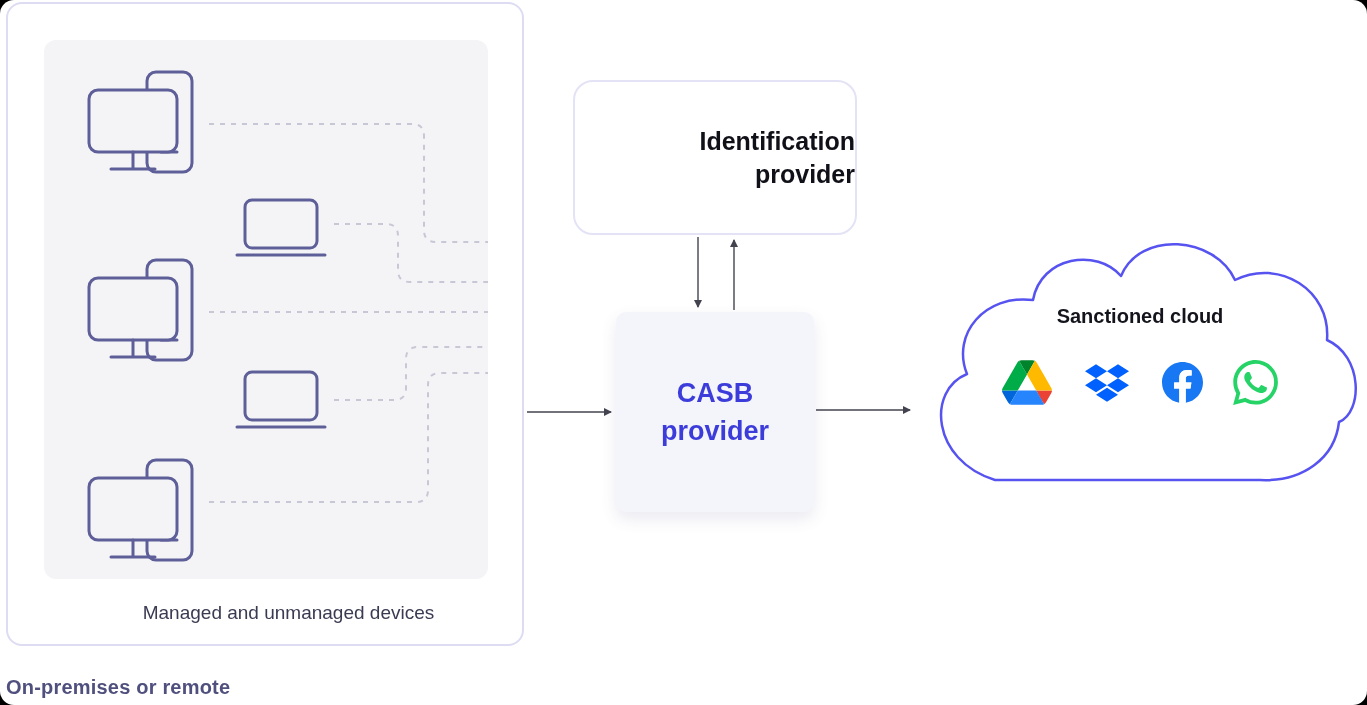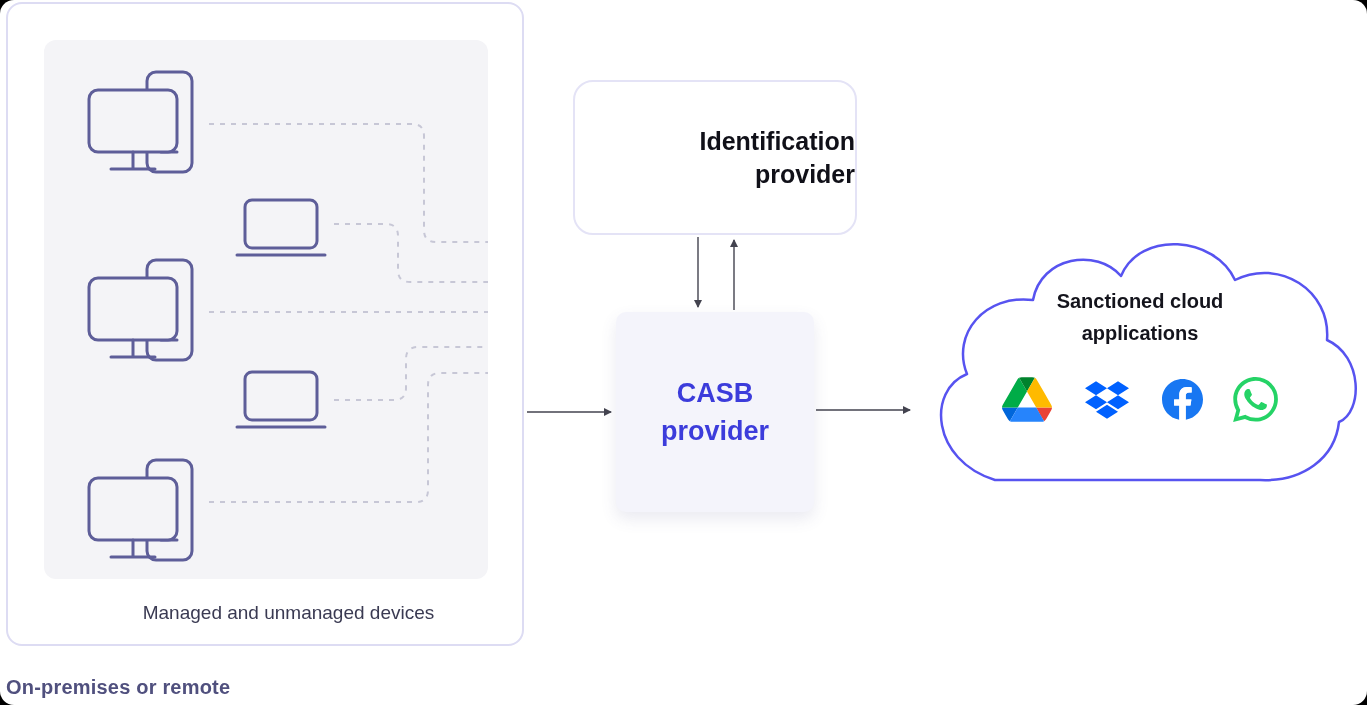--- a/index.html
+++ b/index.html
@@ -35,21 +35,21 @@
   
   .casb-box{
     position:absolute;left:616px;top:312px;width:198px;height:200px;
     background:#f4f4fb;border-radius:10px;
     box-shadow:0 7px 16px rgba(80,80,140,.12);
     display:flex;flex-direction:column;justify-content:center;text-align:center;
     font-size:27px;font-weight:700;color:#3c3cdb;line-height:38px;align-items:center;
   }
   
   .cloud-svg{position:absolute;left:915px;top:230px;}
-  .cloud-content{position:absolute;left:955px;top:285px;width:370px;text-align:center;}
+  .cloud-content{position:absolute;left:955px;top:300px;width:370px;text-align:center;}
   .cloud-title{font-size:20px;font-weight:700;color:#14141c;line-height:32px;}
   .cloud-apps{margin-top:28px;display:flex;justify-content:center;align-items:center;gap:30px;}
   .cloud-apps .app{display:inline-flex;align-items:center;}
   
   .connectors{position:absolute;left:0;top:0;pointer-events:none;}
   .conn{stroke:#43434f;stroke-width:1.4;fill:none;}
   
   .dev{stroke:#5e5e99;stroke-width:3;fill:#f4f4f7;stroke-linejoin:round;}
   .devline{stroke:#5e5e99;stroke-width:3;stroke-linecap:round;fill:none;}
   .dash{stroke:#c7c7d6;stroke-width:2;fill:none;stroke-dasharray:5 6;}
@@ -124,21 +124,20 @@
              C448 182 448 126 412 110
              C416 60 364 28 320 50
              C300 6 225 0 206 46
              C182 18 126 26 118 70
              C70 64 36 104 52 144
              C12 160 16 230 80 250 Z" fill="#ffffff" stroke="#5753f0" stroke-width="2.5" stroke-linejoin="round"></path>
   </svg>
   <div class="cloud-content">
     <div class="cloud-title">
       <div>Sanctioned cloud</div>
-      <div>applications</div>
     </div>
     <div class="cloud-apps">
       <span class="app">
         <svg width="50" height="45" viewBox="0 0 87.3 78">
           <path d="m6.6 66.85 3.85 6.65c.8 1.4 1.95 2.5 3.3 3.3l13.75-23.8h-27.5c0 1.55.4 3.1 1.2 4.5z" fill="#0066da"></path>
           <path d="m43.65 25-13.75-23.8c-1.35.8-2.5 1.9-3.3 3.3l-25.4 44a9.06 9.06 0 0 0 -1.2 4.5h27.5z" fill="#00ac47"></path>
           <path d="m73.55 76.8c1.35-.8 2.5-1.9 3.3-3.3l1.6-2.75 7.65-13.25c.8-1.4 1.2-2.95 1.2-4.5h-27.502l5.852 11.5z" fill="#ea4335"></path>
           <path d="m43.65 25 13.75-23.8c-1.35-.8-2.9-1.2-4.5-1.2h-18.5c-1.6 0-3.15.45-4.5 1.2z" fill="#00832d"></path>
           <path d="m59.8 53h-32.3l-13.75 23.8c1.35.8 2.9 1.2 4.5 1.2h50.8c1.6 0 3.15-.45 4.5-1.2z" fill="#2684fc"></path>
           <path d="m73.4 26.5-12.7-22c-.8-1.4-1.95-2.5-3.3-3.3l-13.75 23.8 16.15 28h27.45c0-1.55-.4-3.1-1.2-4.5z" fill="#ffba00"></path>

